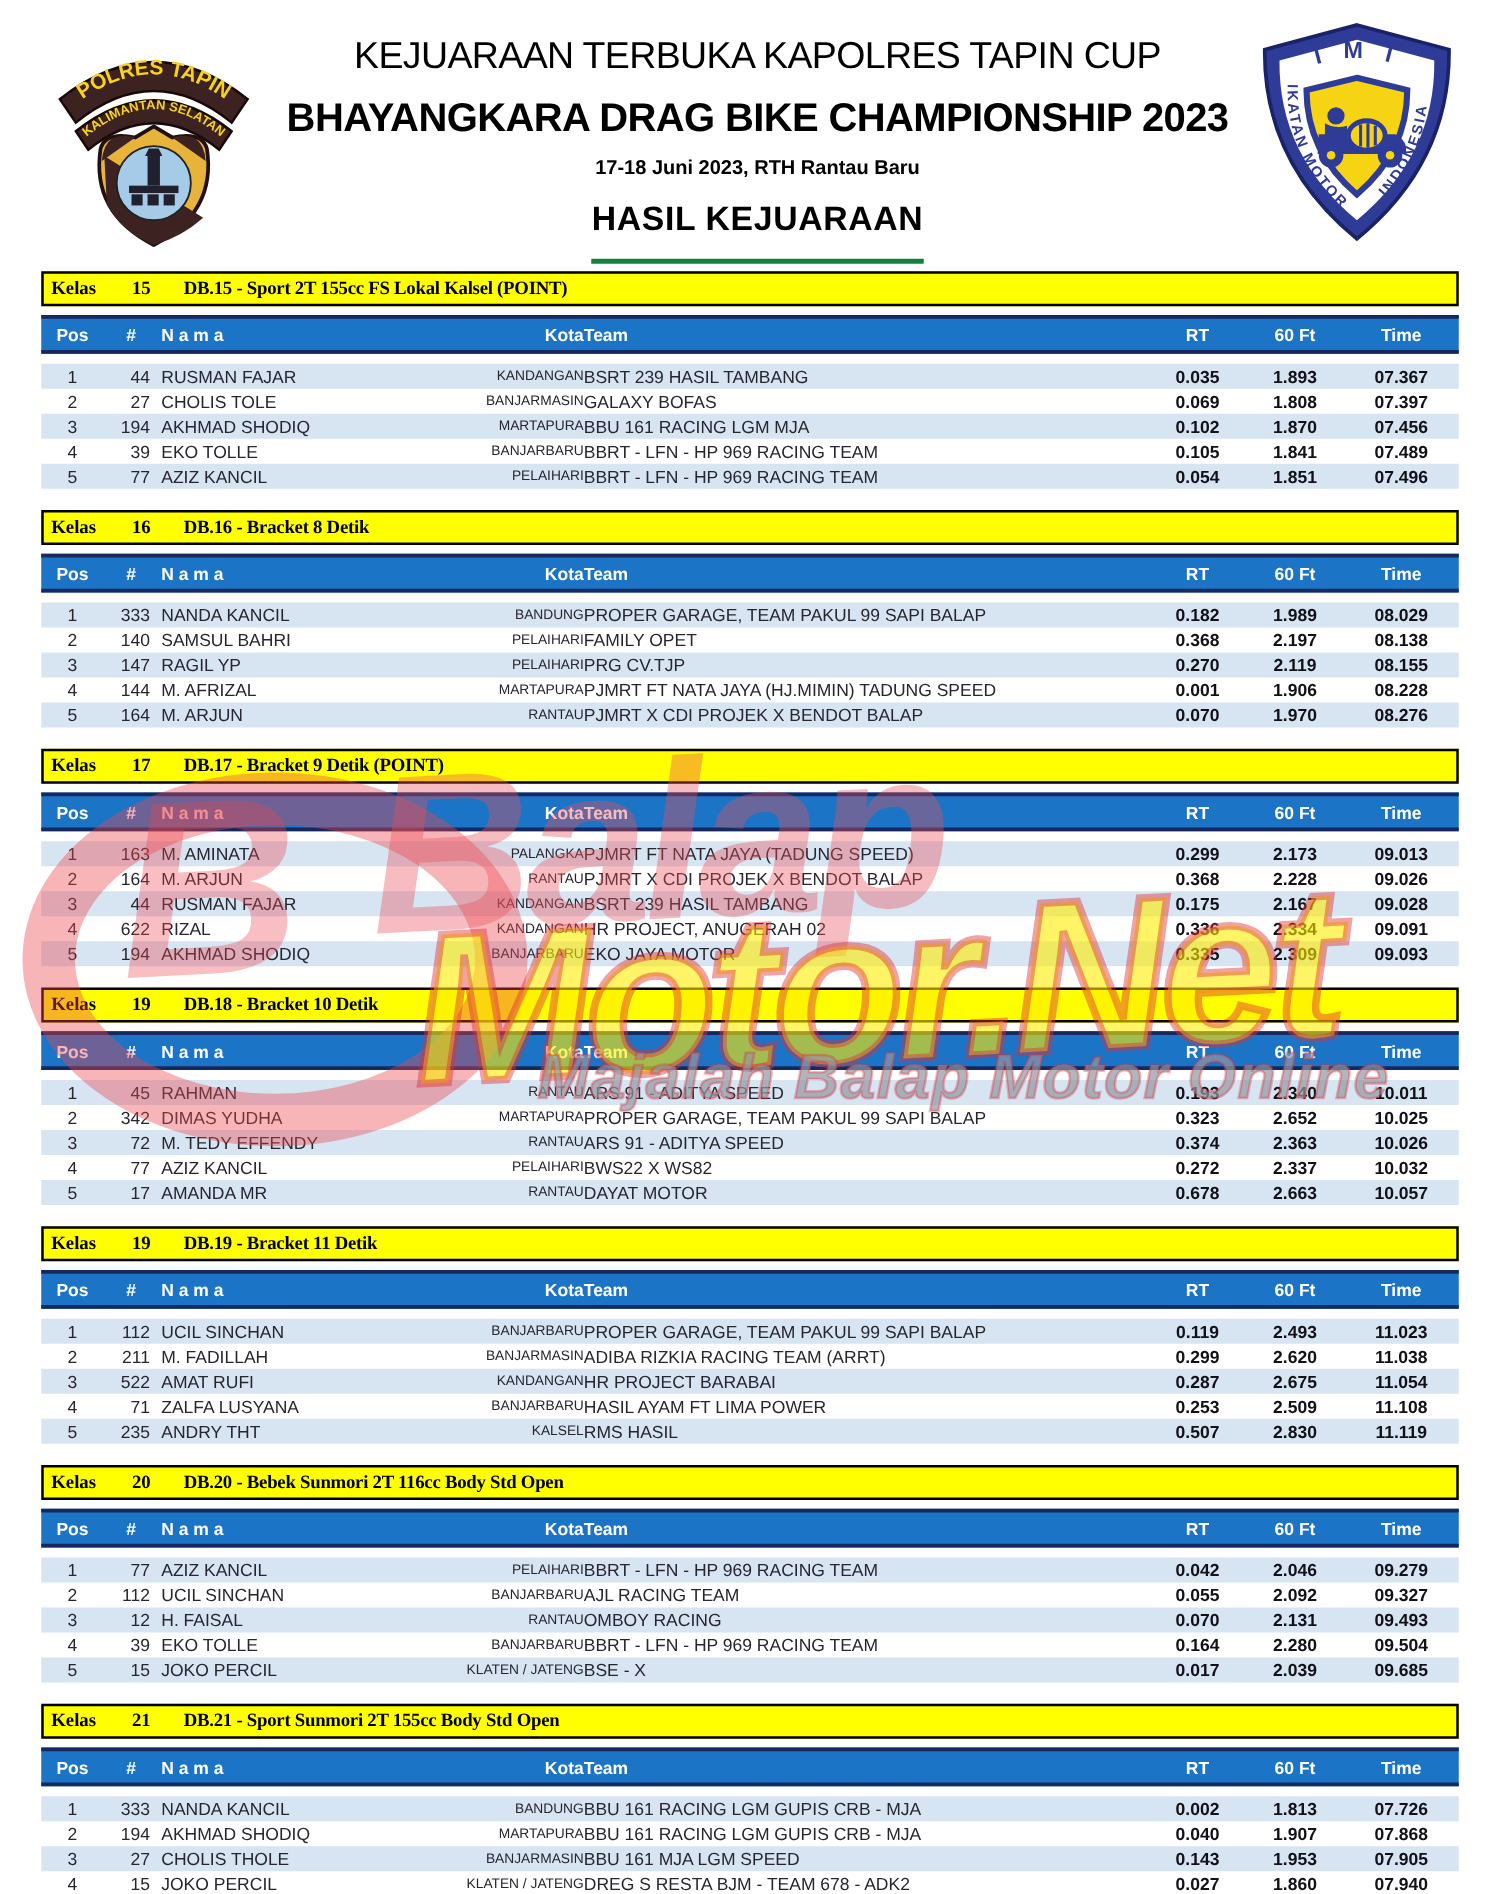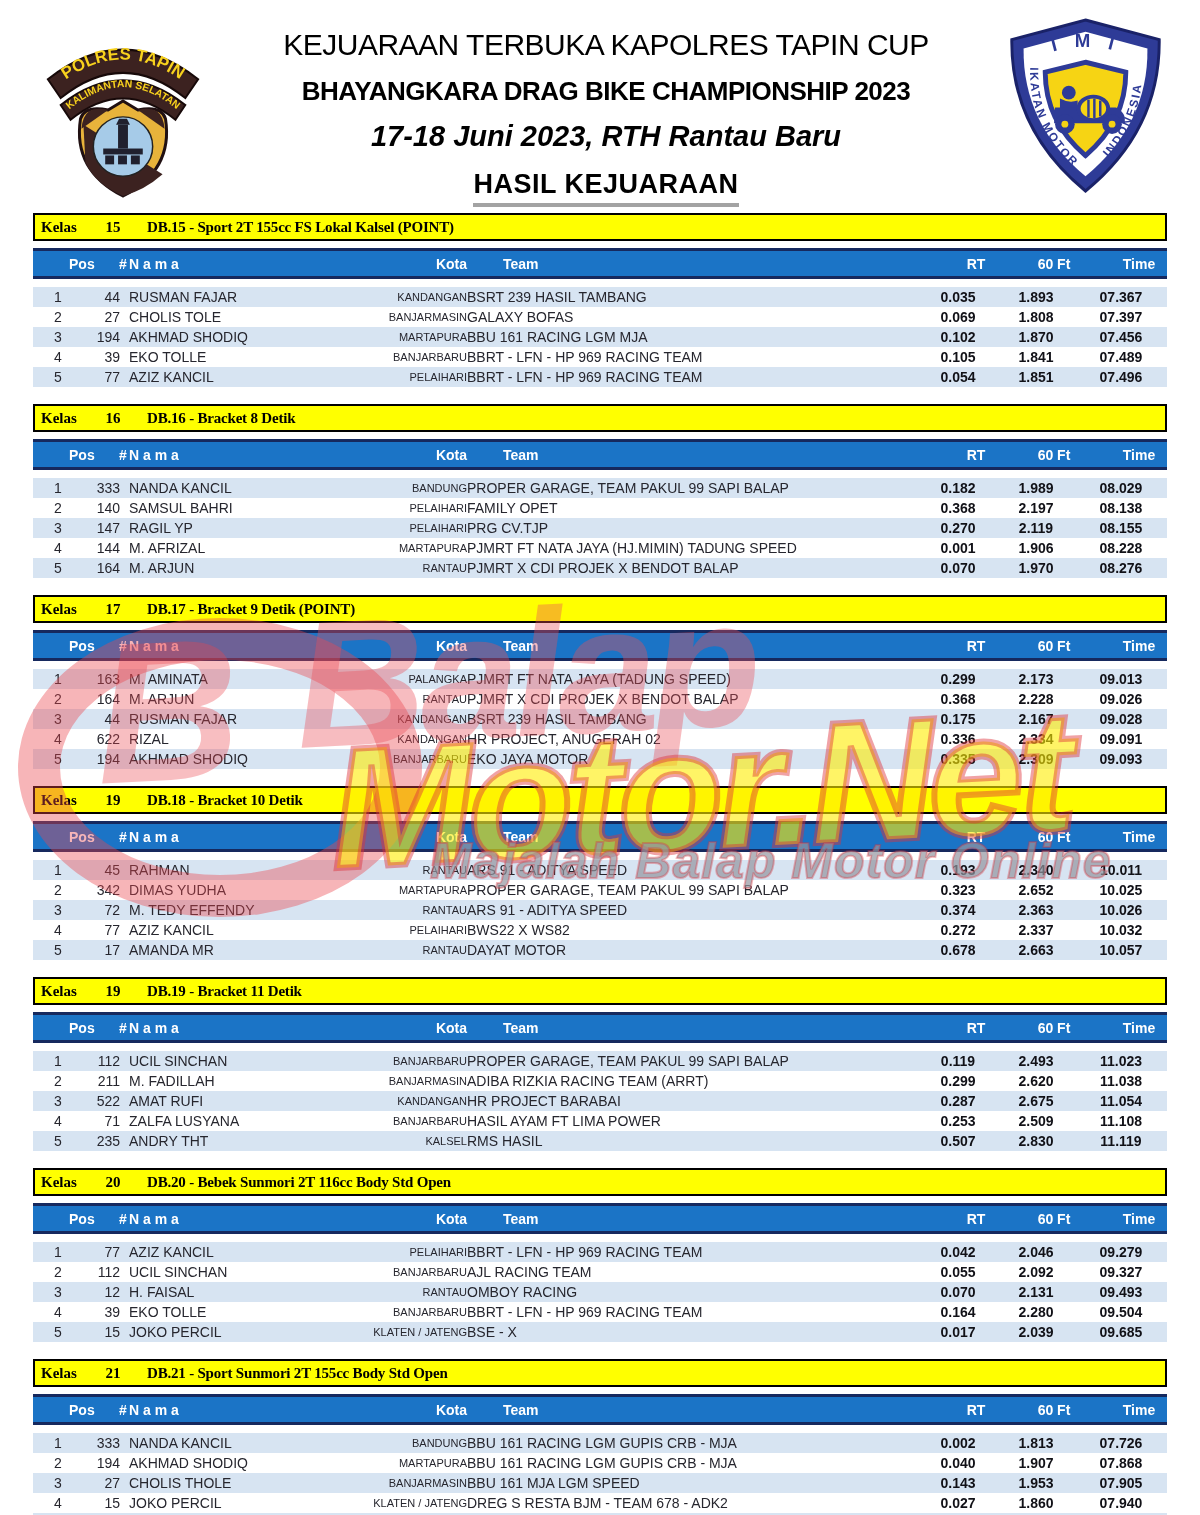--- a/index.html
+++ b/index.html
@@ -7,24 +7,24 @@
     position:relative; width:1200px; height:1515px; background:#fff;
     font-family:"Liberation Sans", sans-serif; overflow:hidden;
     -webkit-font-smoothing:antialiased;
   }
 
   
   .doc-header { display:flex; align-items:flex-start; padding:14px 28px 0 34px; }
   .logo-box { flex:0 0 178px; }
   .titles { flex:1; text-align:center; color:#000; }
   .title1 { font-size:30px; font-weight:normal; margin-top:14px; letter-spacing:-0.5px; }
-  .title2 { font-size:26px; font-weight:bold; margin-top:14px; letter-spacing:-0.5px; }
-  .date-line { font-size:29px; font-weight:bold; margin-top:13px;font-style:italic; }
+  .title2 { font-size:32px; font-weight:bold; margin-top:14px; letter-spacing:-0.5px; }
+  .date-line { font-size:16px; font-weight:bold; margin-top:13px; }
   .result-heading { display:inline-block; font-size:27px; font-weight:bold; margin-top:16px;
-    border-bottom:4px solid #a3a3a3; padding-bottom:3px; letter-spacing:0.5px; }
+    border-bottom:4px solid #15803d; padding-bottom:16px; letter-spacing:0.5px; }
 
   
   #sections { margin:6px 33px 0 33px; position:relative; z-index:1; }
   .class-section { margin-bottom:17px; }
 
   .kelas-band {
     background:#FFFF00; border:2px solid #000; height:24px;
     display:flex; align-items:center; font-weight:bold; font-size:15px; color:#000;font-family:Liberation Serif, serif;
   }
   .kelas-label { padding-left:6px; width:56px; }
@@ -33,21 +33,21 @@
 
   .grid {
     display:grid;
     grid-template-columns:50px 44px 190px 150px 1fr 78px 78px 92px;
     align-items:center;
   }
   .thead {
     margin-top:7px; height:25px; background:#1B74C6; color:#fff;
     border-top:3px solid #16295E; border-bottom:3px solid #16295E;
   }
-  .th { font-weight:bold; font-size:14px;padding-left:36px; }
+  .th { font-weight:bold; font-size:14px; }
   .rows { margin-top:8px; }
   .row { height:20px; }
   .row:nth-child(odd) { background:#D7E4F2; }
   .td { font-size:14px; color:#26262e; white-space:nowrap; overflow:hidden; }
 
   .c-pos   { text-align:center; }
   .c-num   { text-align:right; padding-right:7px; }
   .c-nama  { text-align:left; padding-left:2px; }
   .c-kota  { text-align:right; }
   .td.c-kota { font-size:11px; }

